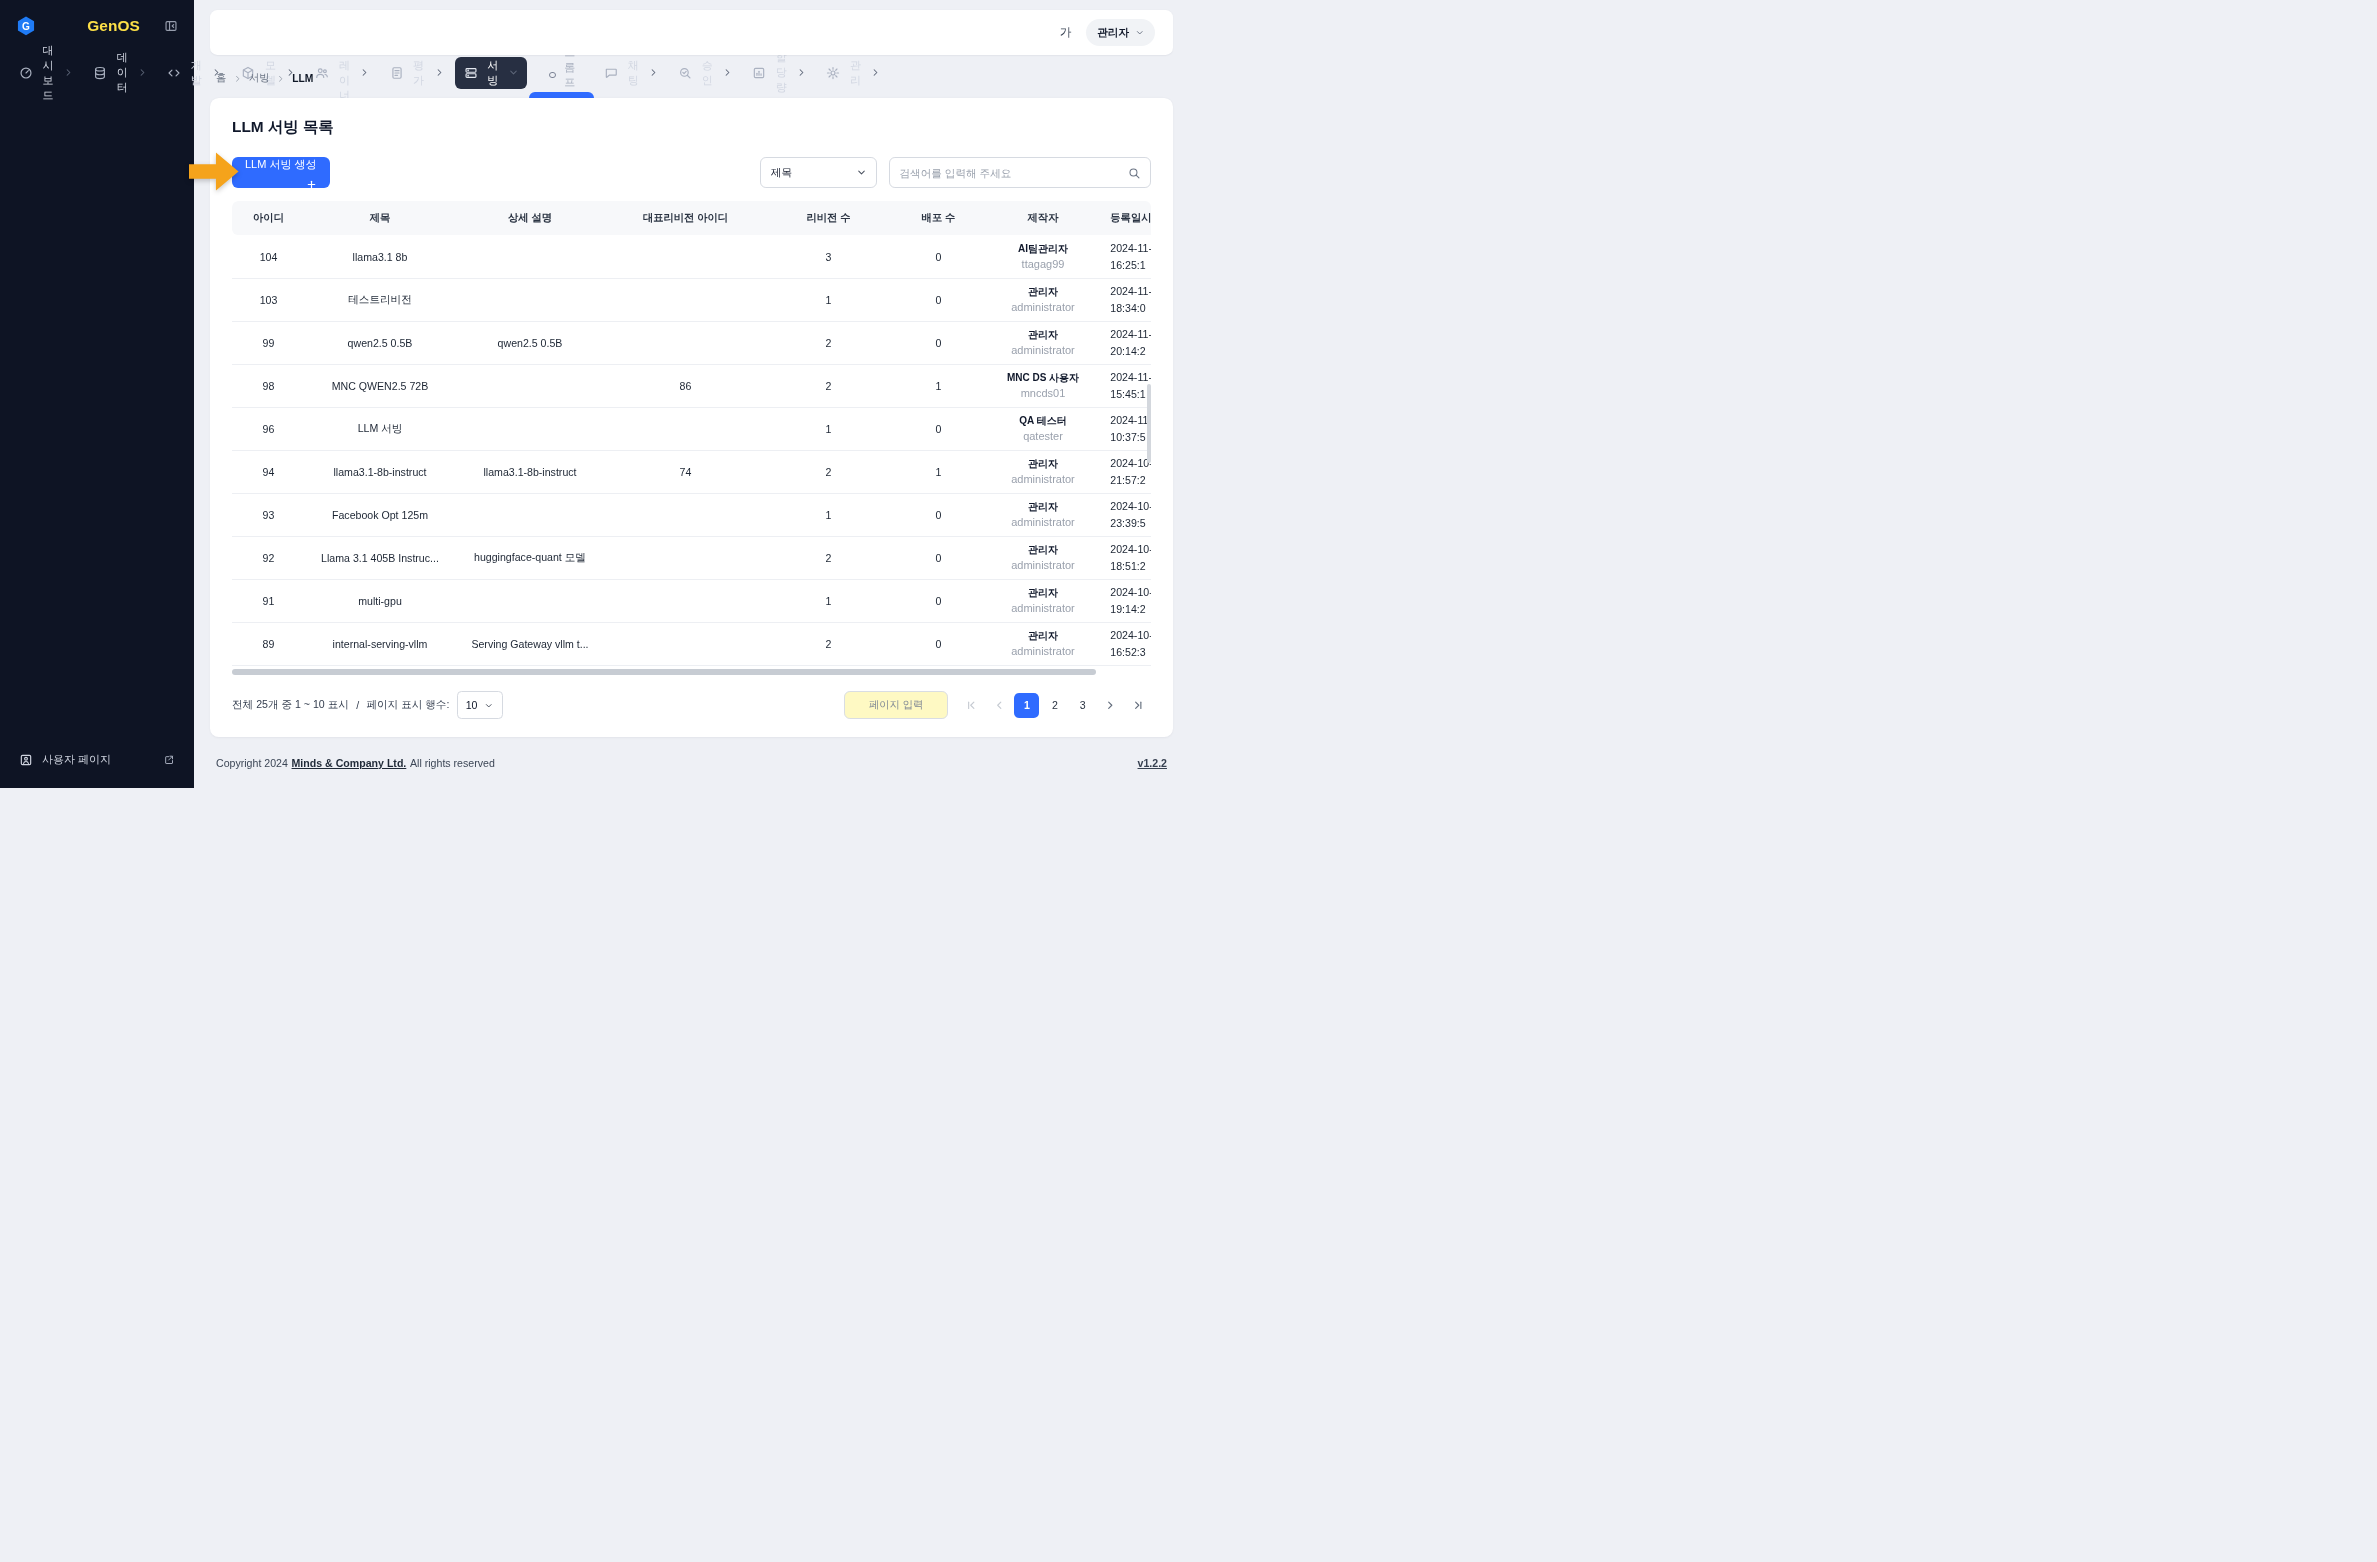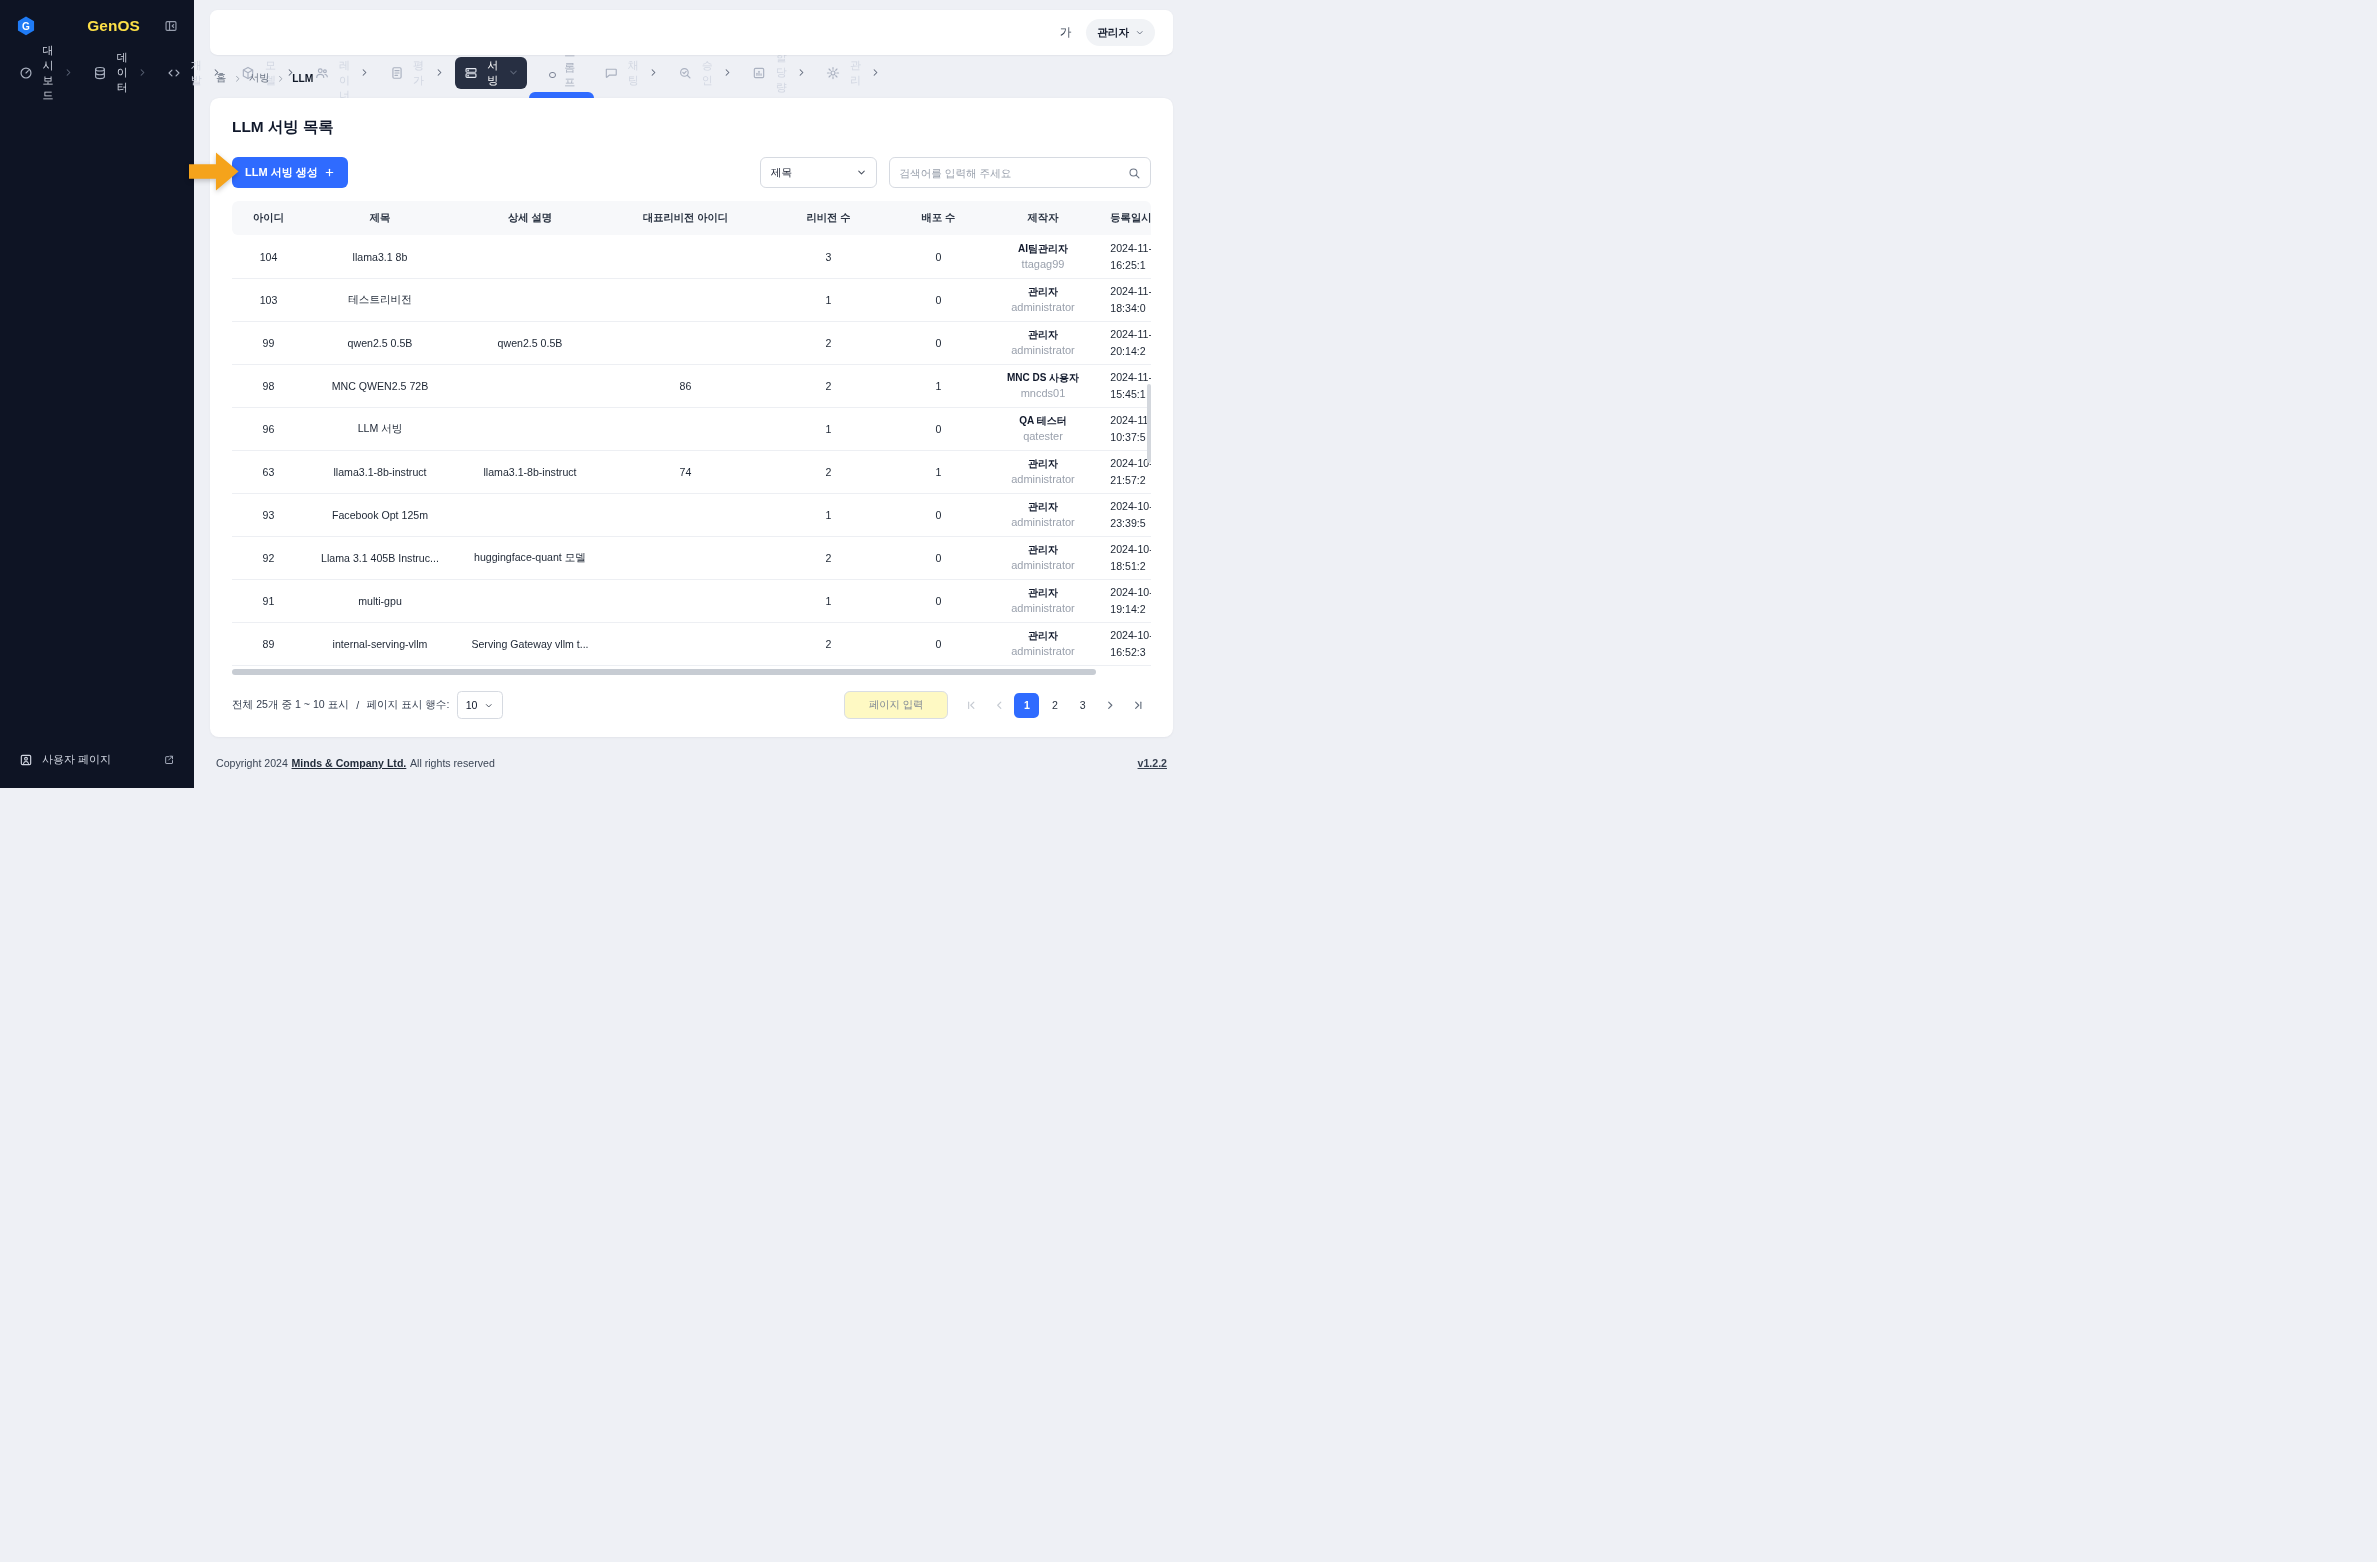--- a/index.html
+++ b/index.html
@@ -42,21 +42,21 @@
 
   .breadcrumb{display:flex;align-items:center;gap:6.6px;margin:16px 22px 13px;font-size:10.3px;}
   .bc-link{color:#6a7383;cursor:pointer;}
   .bc-chev{display:flex;color:#9aa1ad;}
   .bc-current{color:#0f1726;font-weight:700;}
 
   .card{background:#ffffff;border-radius:8.8px;margin:0 16px 17.6px;padding:19px 22px 17.6px;box-shadow:0 0.7px 2.2px rgba(16,24,40,.05);}
   .page-title{font-size:15.4px;font-weight:700;color:#10182b;margin-bottom:19px;}
 
   .toolbar{display:flex;align-items:center;margin-bottom:13px;}
-  .btn-create{display:inline-flex;align-items:center;gap:6.6px;background:var(--accent);color:#fff;border:none;border-radius:5.9px;height:31px;padding:0 13px;font-size:11px;font-weight:700;cursor:pointer;}
+  .btn-create{display:inline-flex;align-items:flex-end;gap:6.6px;background:var(--accent);color:#fff;border:none;border-radius:5.9px;height:31px;padding:0 13px;font-size:11px;font-weight:400;cursor:pointer;flex-direction:column;}
   .toolbar .spacer{flex:1;}
   .filter-select{display:flex;align-items:center;justify-content:space-between;width:117px;height:31px;border:0.7px solid #d6dae1;border-radius:5.9px;padding:0 9.5px;font-size:10.6px;color:#11182a;background:#fff;cursor:pointer;}
   .filter-select .fchev{display:flex;color:#49505e;}
   .search-box{display:flex;align-items:center;margin-left:11.7px;width:262px;height:31px;border:0.7px solid #d6dae1;border-radius:5.9px;padding:0 9.5px;background:#fff;}
   .search-box input{flex:1;border:none;outline:none;font-size:10.6px;color:#1b2534;font-family:inherit;background:transparent;}
   .search-box input::placeholder{color:#9aa1ad;}
   .search-box .sico{display:flex;color:#6a7383;}
 
   .table-wrap{position:relative;}
   .table-clip{overflow:hidden;border-radius:5.9px 5.9px 0 0;}
@@ -500,21 +500,21 @@
                     <div class="creator-name">QA 테스터</div>
                     <div class="creator-id">qatester</div>
                   </td>
                   <td class="c-date">
                     <div>2024-11-</div>
                     <div>10:37:5</div>
                   </td>
                 </tr>
 
                 <tr class="trow">
-                  <td>63</td>
+                  <td>94</td>
                   <td>llama3.1-8b-instruct</td>
                   <td>llama3.1-8b-instruct</td>
                   <td>74</td>
                   <td>2</td>
                   <td>1</td>
                   <td class="c-creator">
                     <div class="creator-name">관리자</div>
                     <div class="creator-id">administrator</div>
                   </td>
                   <td class="c-date">

